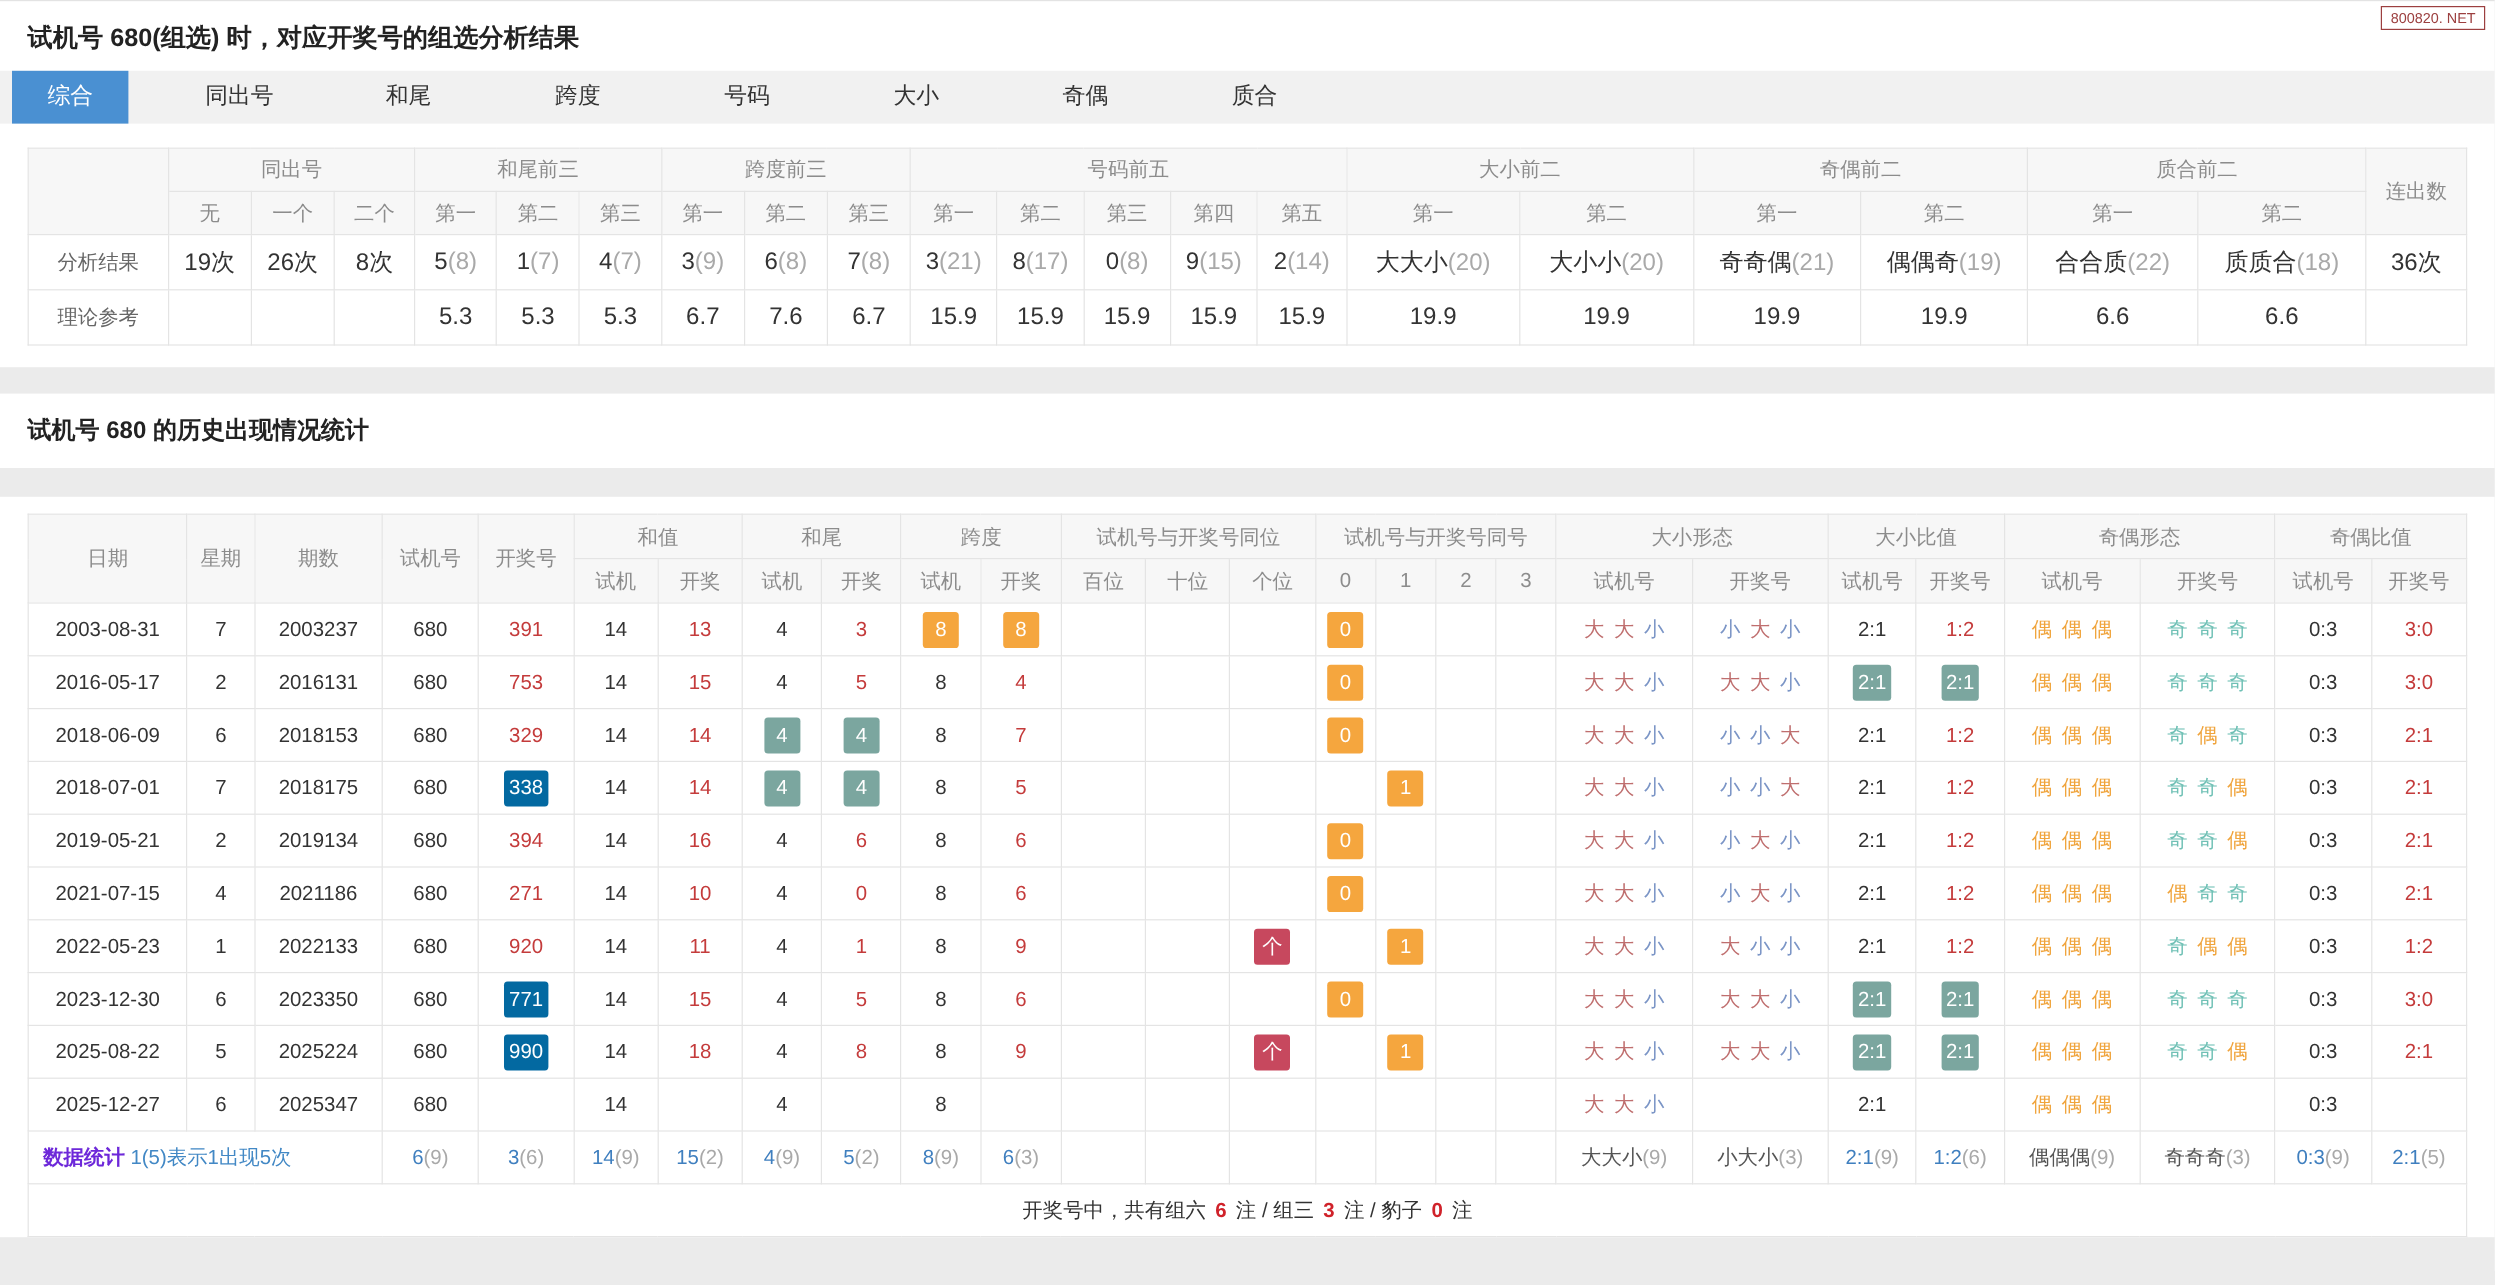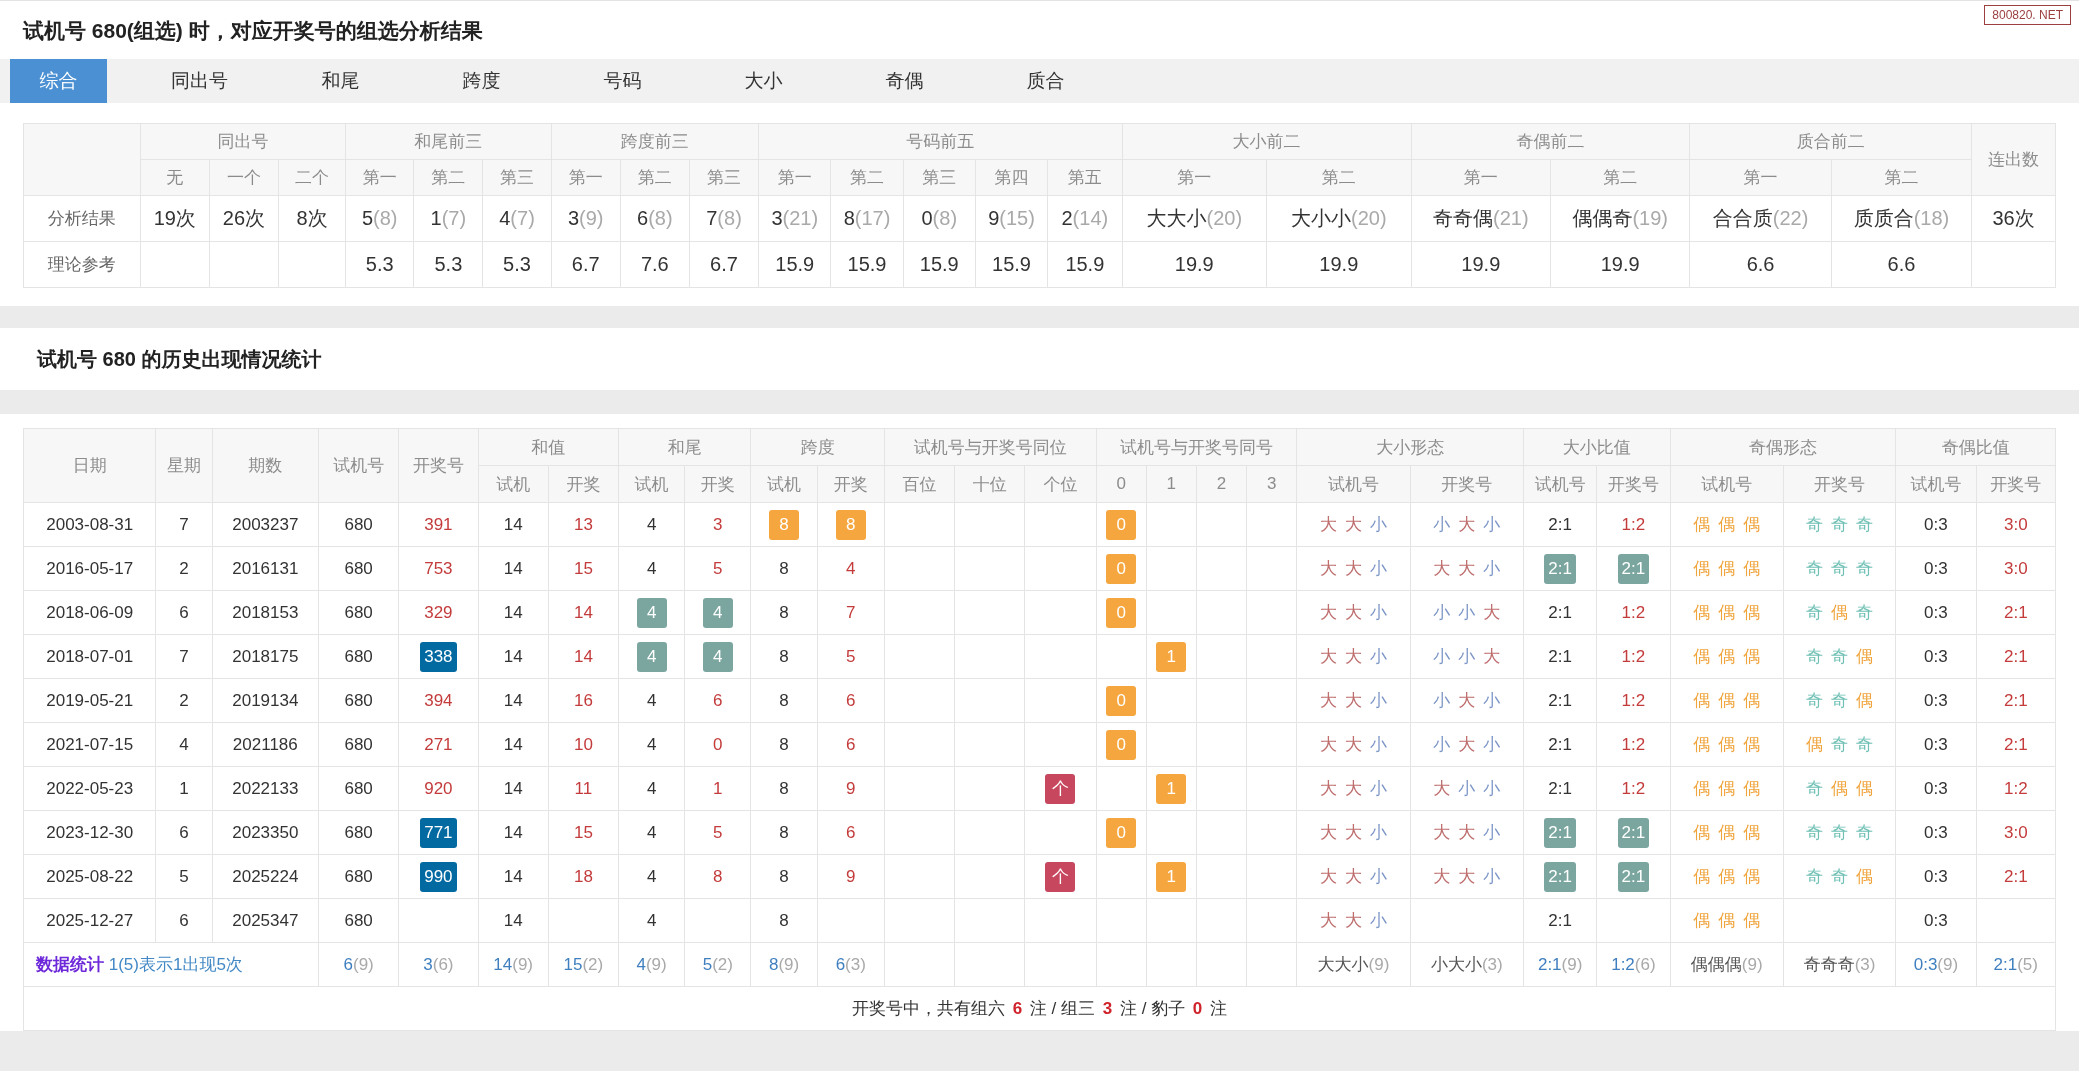--- a/index.html
+++ b/index.html
@@ -18,21 +18,21 @@
 td,th{border:1px solid #e4e4e4;text-align:center;vertical-align:middle;overflow:hidden;white-space:nowrap}
 thead th{background:#f7f7f7;color:#8c8c8c;font-weight:normal;font-size:17px}
 .analysis thead th{height:36px}
 .analysis tbody td{height:46px;font-size:20px;color:#333}
 .analysis .rowlabel{color:#666;font-size:17px}
 .history thead th{height:37px}
 .history tbody td{height:44px;font-size:17px}
 .gap{height:22px}
 .gap2{height:24px}
 .section-band{height:62px}
-.section-title{line-height:62px;padding-left:37px;font-size:20px;font-weight:bold;color:#222}
+.section-title{line-height:62px;padding-left:23px;font-size:20px;font-weight:bold;color:#222}
 .history-wrap{padding:14px 23px 0}
 .paren{color:#a9a9a9}
 .red{color:#c43b3b}
 .badge{display:inline-block;min-width:30px;height:30px;line-height:30px;border-radius:3px;color:#fff;padding:0 4px;font-size:17px}
 .b-orange{background:#f5a63e}
 .b-tan{background:#0369a1}
 .b-teal{background:#7ba69f}
 .b-rose{background:#c7485e}
 .ch{margin:0 4px}
 .da{color:#bf6e6e}

